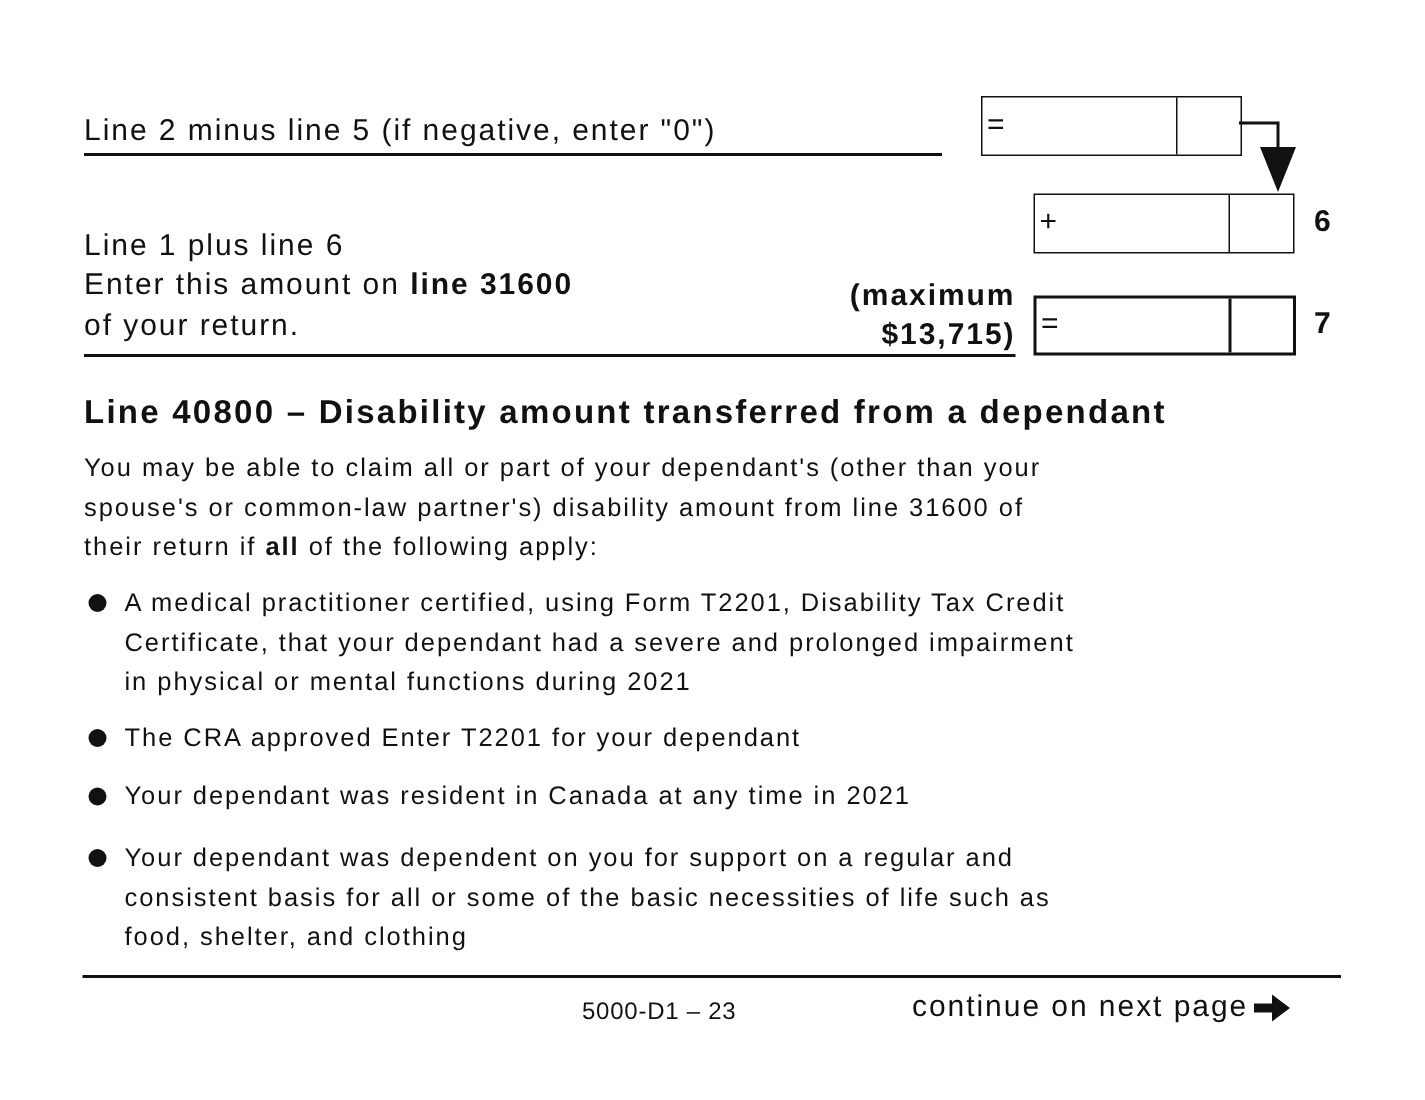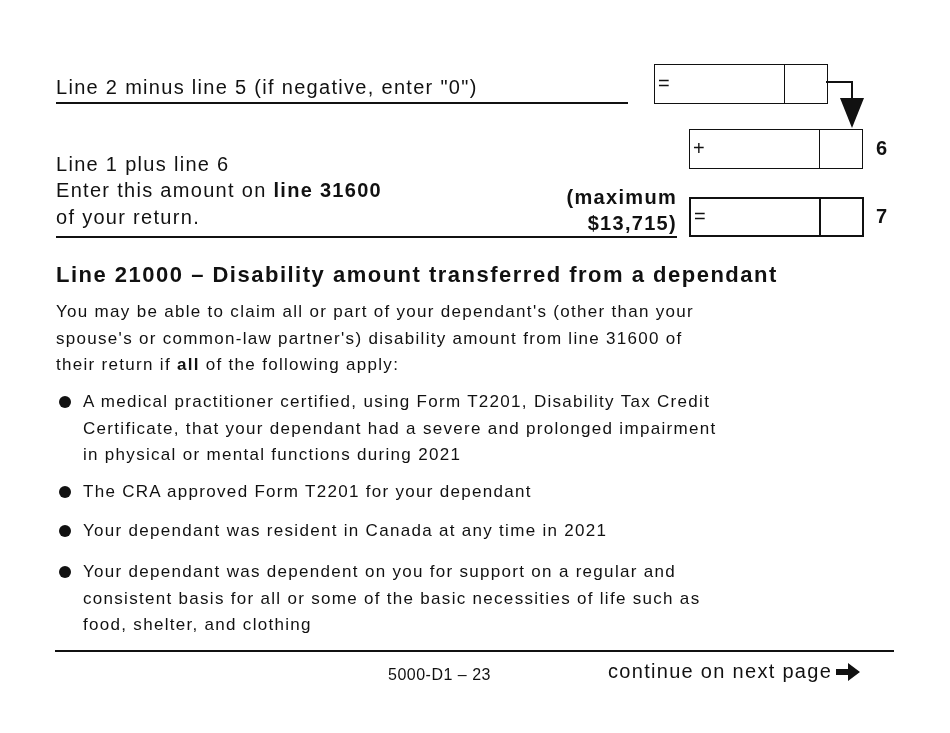--- a/index.html
+++ b/index.html
@@ -53,38 +53,38 @@
 <div class="abs txt bold" style="right:273px; top:184px; text-align:right;">(maximum</div>
 <div class="abs txt bold" style="right:273px; top:210px; text-align:right;">$13,715)</div>
 <div class="rule" style="left:56px; top:236px; width:621px;"></div>
 
 <div class="box thick" style="left:689px; top:197px; width:175px; height:40px;">
   <span class="op" style="top:6px;">=</span>
   <span class="div" style="left:128px;"></span>
 </div>
 <div class="linenum" style="left:876px; top:205px;">7</div>
 
-<div class="abs bold" style="left:56px; top:262px; font-size:22px; letter-spacing:1.5px; white-space:nowrap;">Line 21000 – Disability amount transferred from a dependant</div>
+<div class="abs bold" style="left:56px; top:262px; font-size:22px; letter-spacing:1.5px; white-space:nowrap;">Line 40800 – Disability amount transferred from a dependant</div>
 
 <div class="para" style="left:56px; top:299px; width:860px;">
   <div style="white-space:nowrap;">You may be able to claim all or part of your dependant's (other than your</div>
   <div style="white-space:nowrap;">spouse's or common-law partner's) disability amount from line 31600 of</div>
   <div style="white-space:nowrap;"><span>their return if </span><span class="bold">all</span><span> of the following apply:</span></div>
 </div>
 
 <div class="bullet-dot" style="left:59px; top:396px;"></div>
 <div class="para" style="left:83px; top:389px;">
   <div style="white-space:nowrap;">A medical practitioner certified, using Form T2201, Disability Tax Credit</div>
   <div style="white-space:nowrap;">Certificate, that your dependant had a severe and prolonged impairment</div>
   <div style="white-space:nowrap;">in physical or mental functions during 2021</div>
 </div>
 
 <div class="bullet-dot" style="left:59px; top:486px;"></div>
 <div class="para" style="left:83px; top:479px;">
-  <div style="white-space:nowrap;">The CRA approved Form T2201 for your dependant</div>
+  <div style="white-space:nowrap;">The CRA approved Enter T2201 for your dependant</div>
 </div>
 
 <div class="bullet-dot" style="left:59px; top:525px;"></div>
 <div class="para" style="left:83px; top:518px;">
   <div style="white-space:nowrap;">Your dependant was resident in Canada at any time in 2021</div>
 </div>
 
 <div class="bullet-dot" style="left:59px; top:566px;"></div>
 <div class="para" style="left:83px; top:559px;">
   <div style="white-space:nowrap;">Your dependant was dependent on you for support on a regular and</div>

